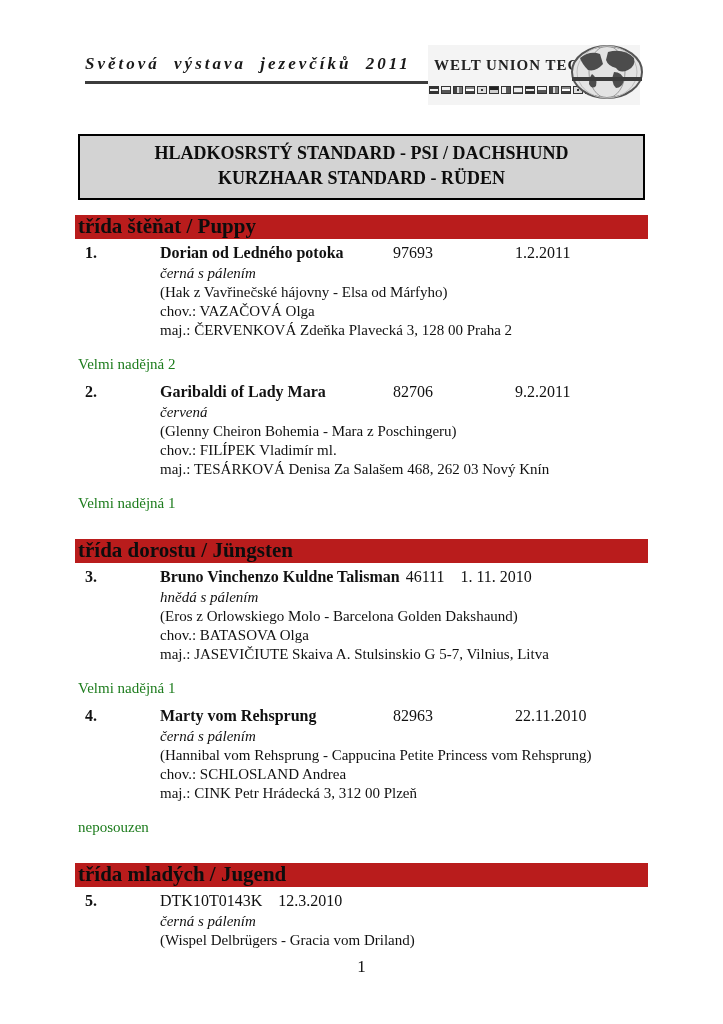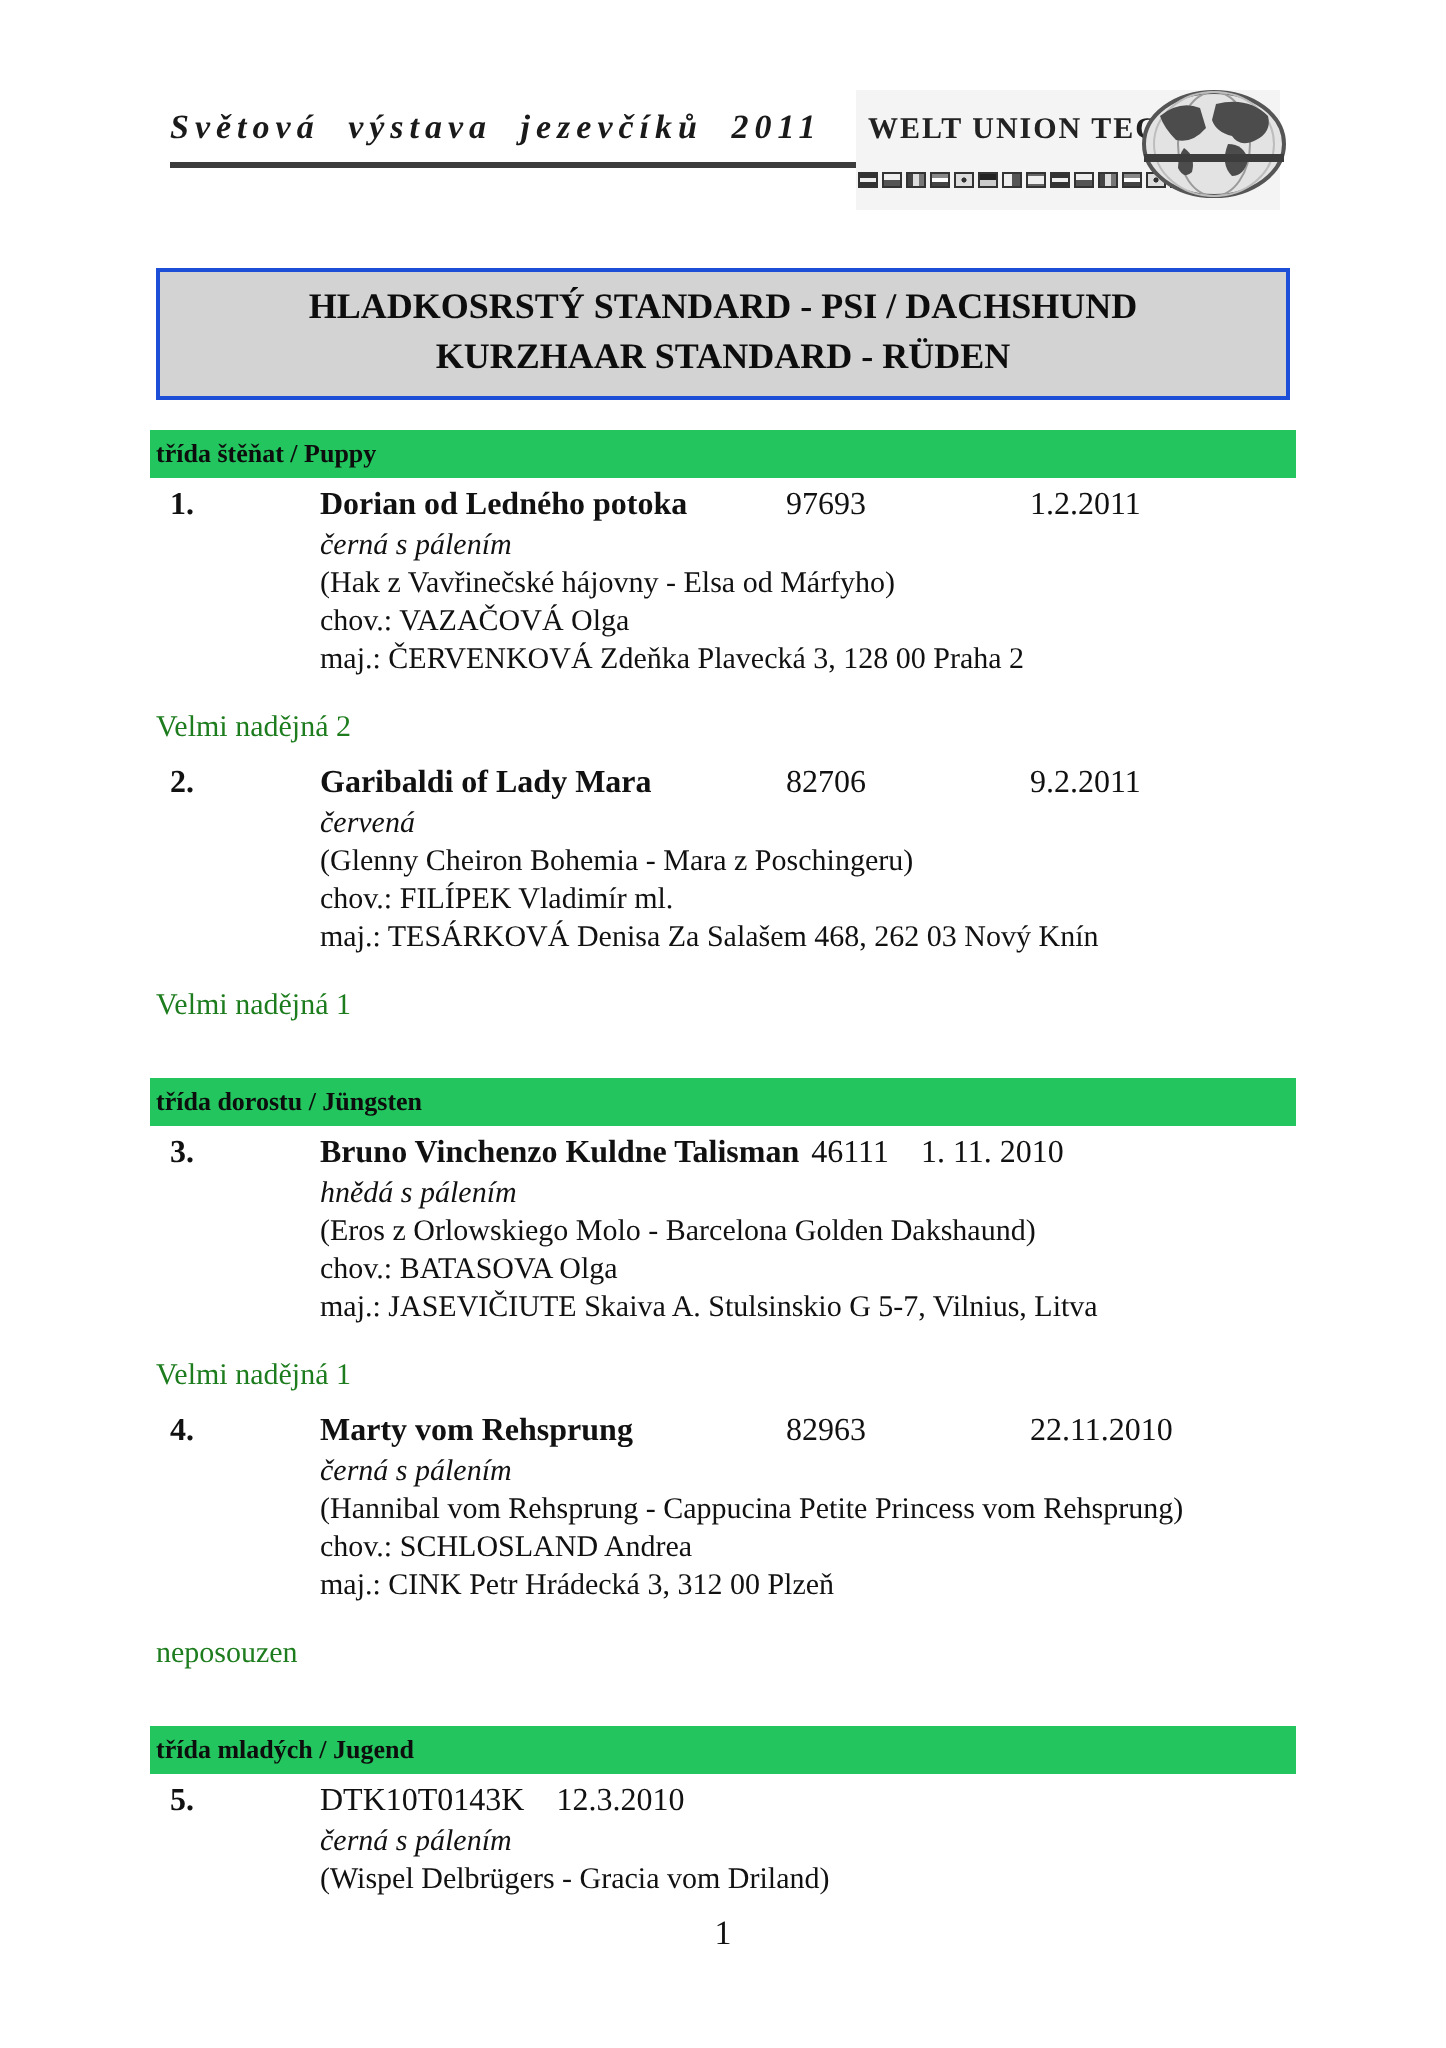--- a/index.html
+++ b/index.html
@@ -35,31 +35,31 @@
   .flag.f5{background:linear-gradient(#222 50%,#ccc 50%);}
   .flag.f6{background:linear-gradient(90deg,#eee 50%,#555 50%);}
   .flag.f7{background:linear-gradient(#666 20%,#eee 20%,#eee 80%,#666 80%);}
   .globe{position:absolute;left:142px;top:-1px;width:74px;height:58px;}
 
   
   .legend{margin:6px 0 0 85px;font-size:15.5px;line-height:20px;}
 
   
   .title-box{
-    margin:26px 78px 0 78px;border:2px solid #1d4ed8;background:#d3d3d3;
+    margin:26px 78px 0 78px;border:2px solid #000000;background:#d3d3d3;
     text-align:center;padding:5px 0 7px 0;
     font-weight:bold;font-size:18px;line-height:25px;color:#0d0d0d;
   }
 
   
   .content{margin:0 75px;}
   .section{margin-top:15px;}
   .section + .section{margin-top:26px;}
   .section-bar{
-    background:#22c55e;font-weight:bold;font-size:13px;
+    background:#b91c1c;font-weight:bold;font-size:21px;
     padding:1px 0 2px 3px;line-height:21px;color:#0d0d0d;
   }
   .entry{margin-top:3px;margin-bottom:7px;}
   .entry-head{display:flex;font-size:16px;line-height:22px;align-items:baseline;}
   .e-num{width:85px;box-sizing:border-box;padding-left:10px;font-weight:bold;flex:none;}
   .e-name{font-weight:bold;min-width:233px;box-sizing:border-box;padding-right:6px;}
   .e-reg{min-width:122px;box-sizing:border-box;font-weight:normal;}
   .e-reg.tight{min-width:0;margin-right:16px;}
   .e-date{font-weight:normal;white-space:nowrap;}
   .detail{margin-left:85px;font-size:15px;line-height:19px;}

